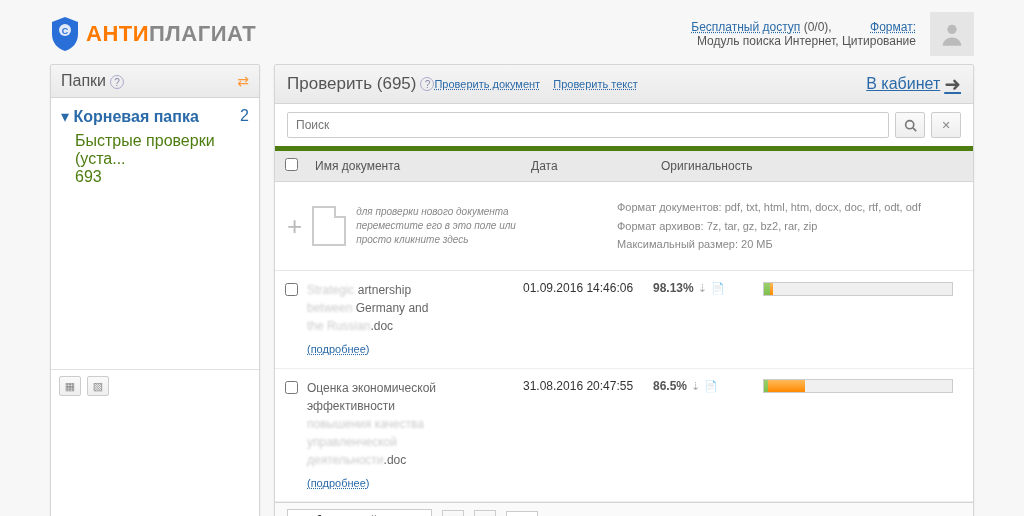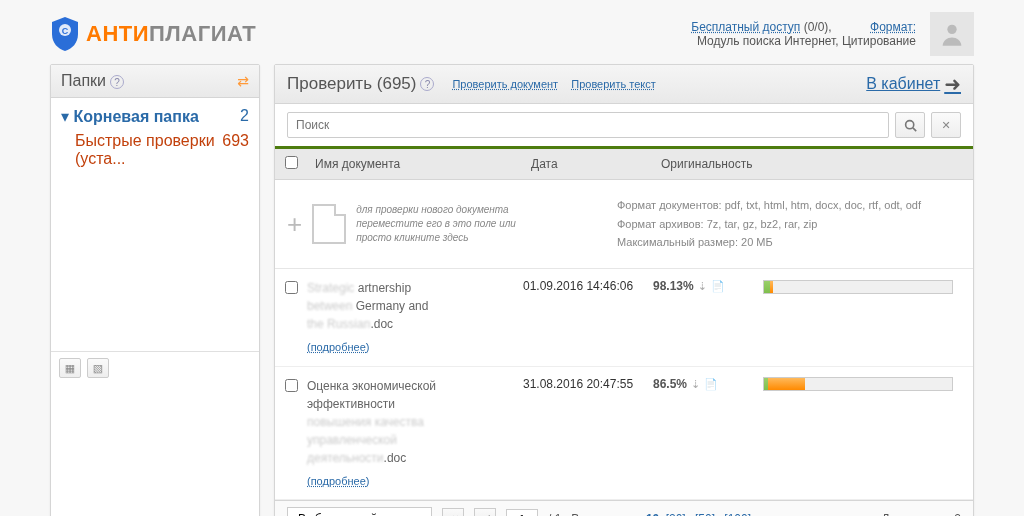--- a/index.html
+++ b/index.html
@@ -18,33 +18,33 @@
 .main { display:flex; gap:14px; padding:0 50px; }
 .panel { background:#fff; border:1px solid #d5d5d5; border-radius:2px; box-shadow:0 1px 2px rgba(0,0,0,.08); }
 .sidebar { width:210px; }
 .panel-head { background: linear-gradient(#f5f5f5,#e9e9e9); border-bottom:1px solid #d5d5d5; padding:7px 10px; font-size:16px; color:#555; display:flex; align-items:center; justify-content:space-between; }
 .help-ico { display:inline-block; width:14px; height:14px; border-radius:50%; border:1px solid #aac; color:#88a; font-size:10px; line-height:13px; text-align:center; margin-left:4px; }
 .swap-ico { color:#ff9a3a; font-size:14px; }
 .tree { padding:6px 10px 180px; font-size:16px; }
 .tree-row { display:flex; justify-content:space-between; padding:3px 0; }
 .root { color:#2a6aa8; font-weight:bold; }
 .cnt { color:#2a6aa8; }
-.child { padding-left:14px; color:#c2410c; }
+.child { padding-left:14px; color:#4d7c0f;flex-direction:column; }
 .sidebar-foot { border-top:1px solid #e0e0e0; padding:6px 8px; display:flex; gap:6px; }
 .ico-btn { width:22px; height:20px; border:1px solid #ccc; background:linear-gradient(#fafafa,#eee); border-radius:2px; display:flex; align-items:center; justify-content:center; color:#888; font-size:11px; cursor:pointer; }
 .content { flex:1; display:flex; flex-direction:column; }
 .content-head { background: linear-gradient(#f5f5f5,#e9e9e9); border-bottom:1px solid #d5d5d5; padding:7px 12px; display:flex; align-items:center; }
 .content-head h2 { font-size:17px; color:#555; font-weight:normal; }
-.head-links { margin-left:18px; font-size:11px; }
+.head-links { font-size:11px; }
 .head-links a { color:#2a6aa8; text-decoration:underline dotted; margin-right:10px; }
 .cabinet { margin-left:auto; font-size:16px; color:#2a6aa8; text-decoration:underline; display:flex; align-items:center; gap:4px; }
 .exit-ico { font-size:20px; color:#555; }
 .search-row { padding:8px 12px; display:flex; gap:6px; }
 .search-row input { flex:1; border:1px solid #ccc; border-radius:2px; padding:5px 8px; font-size:12px; }
-.th-row { background:#e9e9e9; border-top:3px solid #4d7c0f; border-bottom:1px solid #d5d5d5; display:flex; align-items:center; color:#555; font-size:12px; }
+.th-row { background:#e9e9e9; border-top:5px solid #4d7c0f; border-bottom:1px solid #d5d5d5; display:flex; align-items:center; color:#555; font-size:12px; }
 .th-row > div { padding:7px 8px; }
 .col-chk { width:32px; text-align:center; }
 .col-name { flex:1; }
 .col-date { width:130px; }
 .col-orig { width:110px; }
 .col-bar { width:210px; }
 .upload-zone { display:flex; padding:16px 12px; border-bottom:1px solid #e6e6e6; color:#999; font-size:11px; }
 .upload-zone .left { display:flex; align-items:center; gap:10px; width:330px; }
 .plus { font-size:26px; color:#bbb; }
 .doc-ico { width:34px; height:40px; border:2px solid #ccc; position:relative; }

